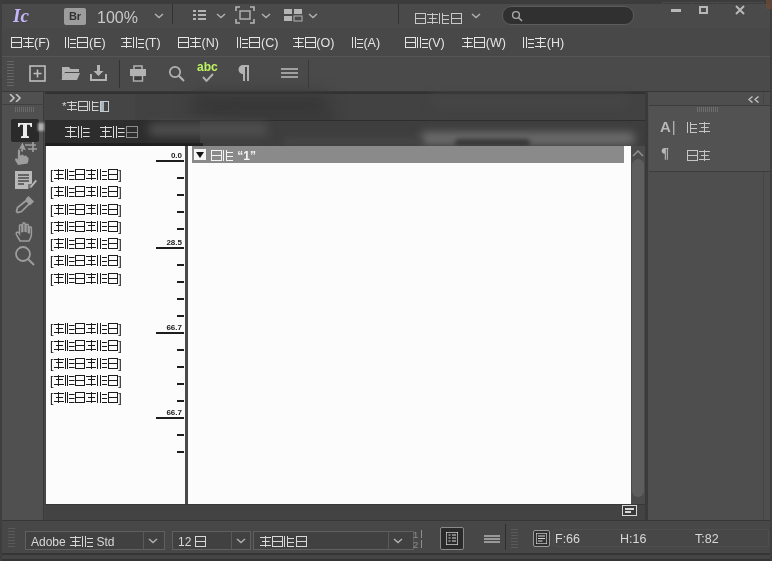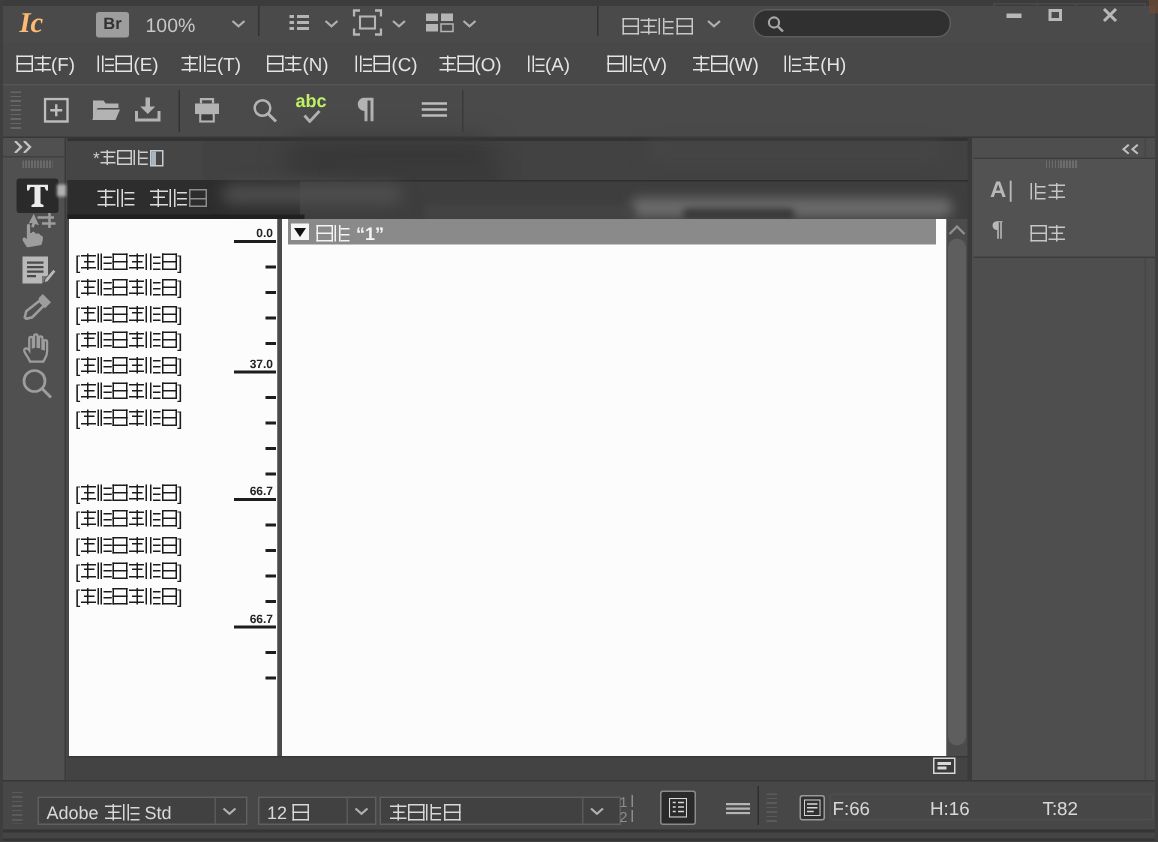--- a/index.html
+++ b/index.html
@@ -27,23 +27,23 @@
  linear-gradient(currentColor,currentColor) 30% 0/1px 100% no-repeat;}
 .s9 .c,.s9 .d,.s9 .e{width:10px;height:10px;}
 .vt .c,.vt .d,.vt .e{width:12px;height:12px;}
 .g .c,.g .d,.g .e{width:10px;height:11px;margin:0 .4px;}
 </style></head>
 <body>
 <div id="app">
 
 <div class="abs" style="left:0;top:0;width:772px;height:28px;background:#4a4a4a;"></div>
 <div class="abs" style="left:0;top:0;width:772px;height:4px;background:#3c3c3c;"></div>
-<div class="abs" style="left:13px;top:5px;font:italic bold 19px 'Liberation Serif',serif;color:#fdba74;">Ic</div>
+<div class="abs" style="left:13px;top:5px;font:italic bold 19px 'Liberation Serif',serif;color:#c4b5fd;">Ic</div>
 <div class="abs" style="left:64px;top:8px;width:22px;height:17px;background:#9d9d9d;border-radius:2px;color:#323232;font:bold 11px 'Liberation Sans';text-align:center;line-height:17px;">Br</div>
-<div class="abs" style="left:97px;top:9px;font-size:13px;color:#c8c8c8;">100%</div>
+<div class="abs" style="left:97px;top:9px;font-size:16px;color:#c8c8c8;">100%</div>
 <svg class="abs" style="left:154px;top:13px;" width="10" height="6" viewBox="0 0 10 6">
       <path d="M1 1l4 3.5L9 1" stroke="#b0b0b0" stroke-width="1.5" fill="none"></path>
     </svg>
 <div class="abs" style="left:172px;top:4px;width:1px;height:20px;background:#323232;"></div>
 <div class="abs" style="left:174px;top:4px;width:1px;height:20px;background:#4a4a4a;"></div>
 
 <svg class="abs" style="left:192px;top:7px;" width="20" height="16" viewBox="0 0 20 16">
  <g fill="#b5b5b5">
         <rect x="1" y="3" width="3" height="2"></rect>
         <rect x="1" y="7" width="3" height="2"></rect>
@@ -223,21 +223,21 @@
 [<i class="d"></i><i class="e"></i><i class="c"></i><i class="d"></i><i class="e"></i><i class="c"></i>]<br>
 [<i class="d"></i><i class="e"></i><i class="c"></i><i class="d"></i><i class="e"></i><i class="c"></i>]<br>
 [<i class="d"></i><i class="e"></i><i class="c"></i><i class="d"></i><i class="e"></i><i class="c"></i>]<br>
 [<i class="d"></i><i class="e"></i><i class="c"></i><i class="d"></i><i class="e"></i><i class="c"></i>]</div>
 
 <div class="abs" style="left:156px;top:160px;width:28px;height:2px;background:#1d1d1d;"></div>
 <div class="abs" style="left:156px;top:247px;width:28px;height:2px;background:#1d1d1d;"></div>
 <div class="abs" style="left:156px;top:332px;width:28px;height:2px;background:#1d1d1d;"></div>
 <div class="abs" style="left:156px;top:417px;width:28px;height:2px;background:#1d1d1d;"></div>
 <div class="abs" style="left:150px;top:151px;width:32px;text-align:right;font:bold 8px 'Liberation Sans';color:#222;">0.0</div>
-<div class="abs" style="left:150px;top:238px;width:32px;text-align:right;font:bold 8px 'Liberation Sans';color:#222;">37.0</div>
+<div class="abs" style="left:150px;top:238px;width:32px;text-align:right;font:bold 8px 'Liberation Sans';color:#222;">28.5</div>
 <div class="abs" style="left:150px;top:323px;width:32px;text-align:right;font:bold 8px 'Liberation Sans';color:#222;">66.7</div>
 <div class="abs" style="left:150px;top:408px;width:32px;text-align:right;font:bold 8px 'Liberation Sans';color:#222;">66.7</div>
 <div class="abs" style="left:177px;top:177px;width:7px;height:1.5px;background:#1d1d1d;"></div>
 <div class="abs" style="left:177px;top:194px;width:7px;height:1.5px;background:#1d1d1d;"></div>
 <div class="abs" style="left:177px;top:211px;width:7px;height:1.5px;background:#1d1d1d;"></div>
 <div class="abs" style="left:177px;top:228px;width:7px;height:1.5px;background:#1d1d1d;"></div>
 <div class="abs" style="left:177px;top:264px;width:7px;height:1.5px;background:#1d1d1d;"></div>
 <div class="abs" style="left:177px;top:281px;width:7px;height:1.5px;background:#1d1d1d;"></div>
 <div class="abs" style="left:177px;top:298px;width:7px;height:1.5px;background:#1d1d1d;"></div>
 <div class="abs" style="left:177px;top:315px;width:7px;height:1.5px;background:#1d1d1d;"></div>

